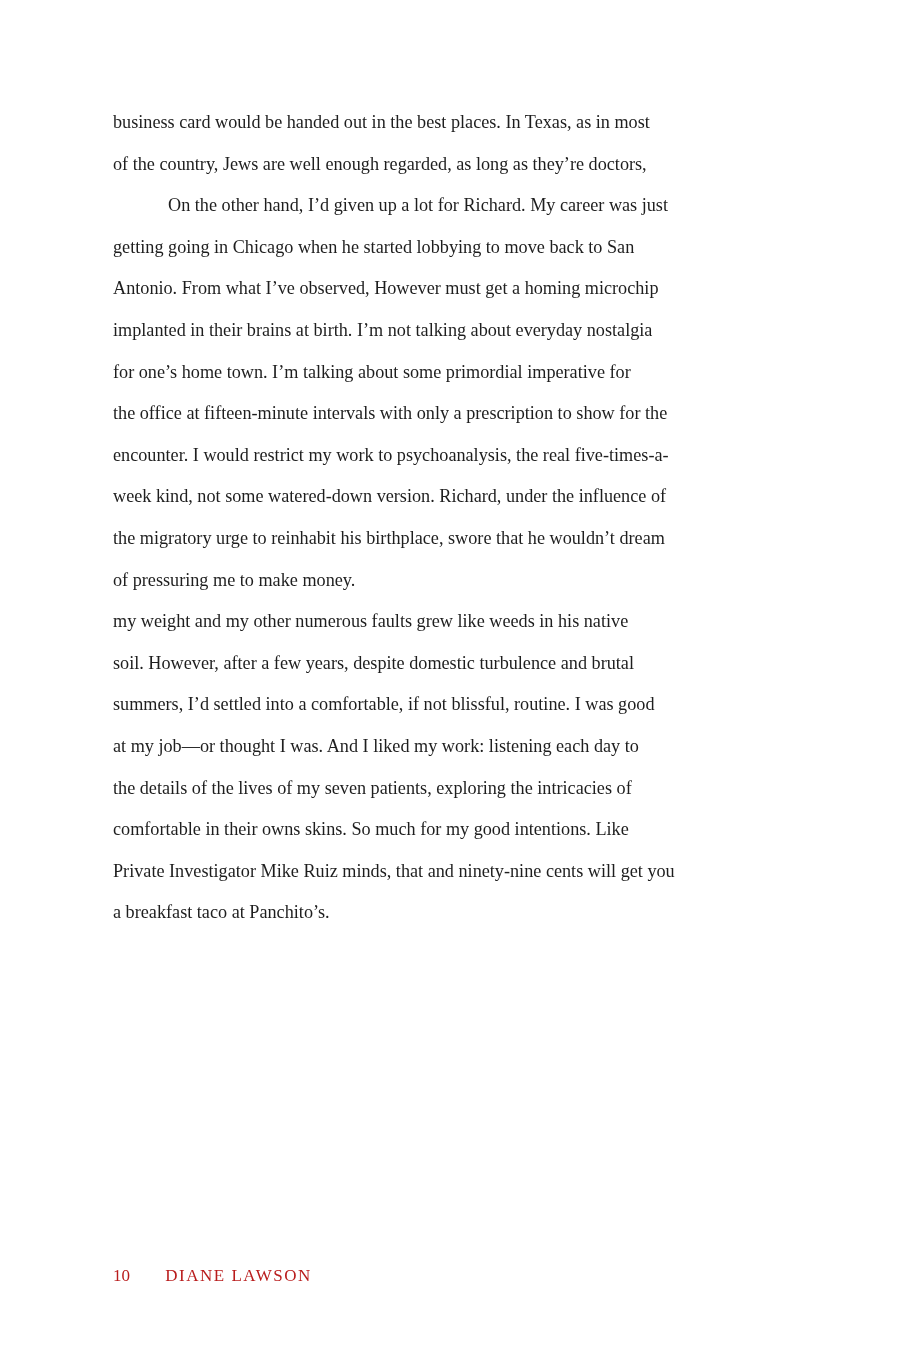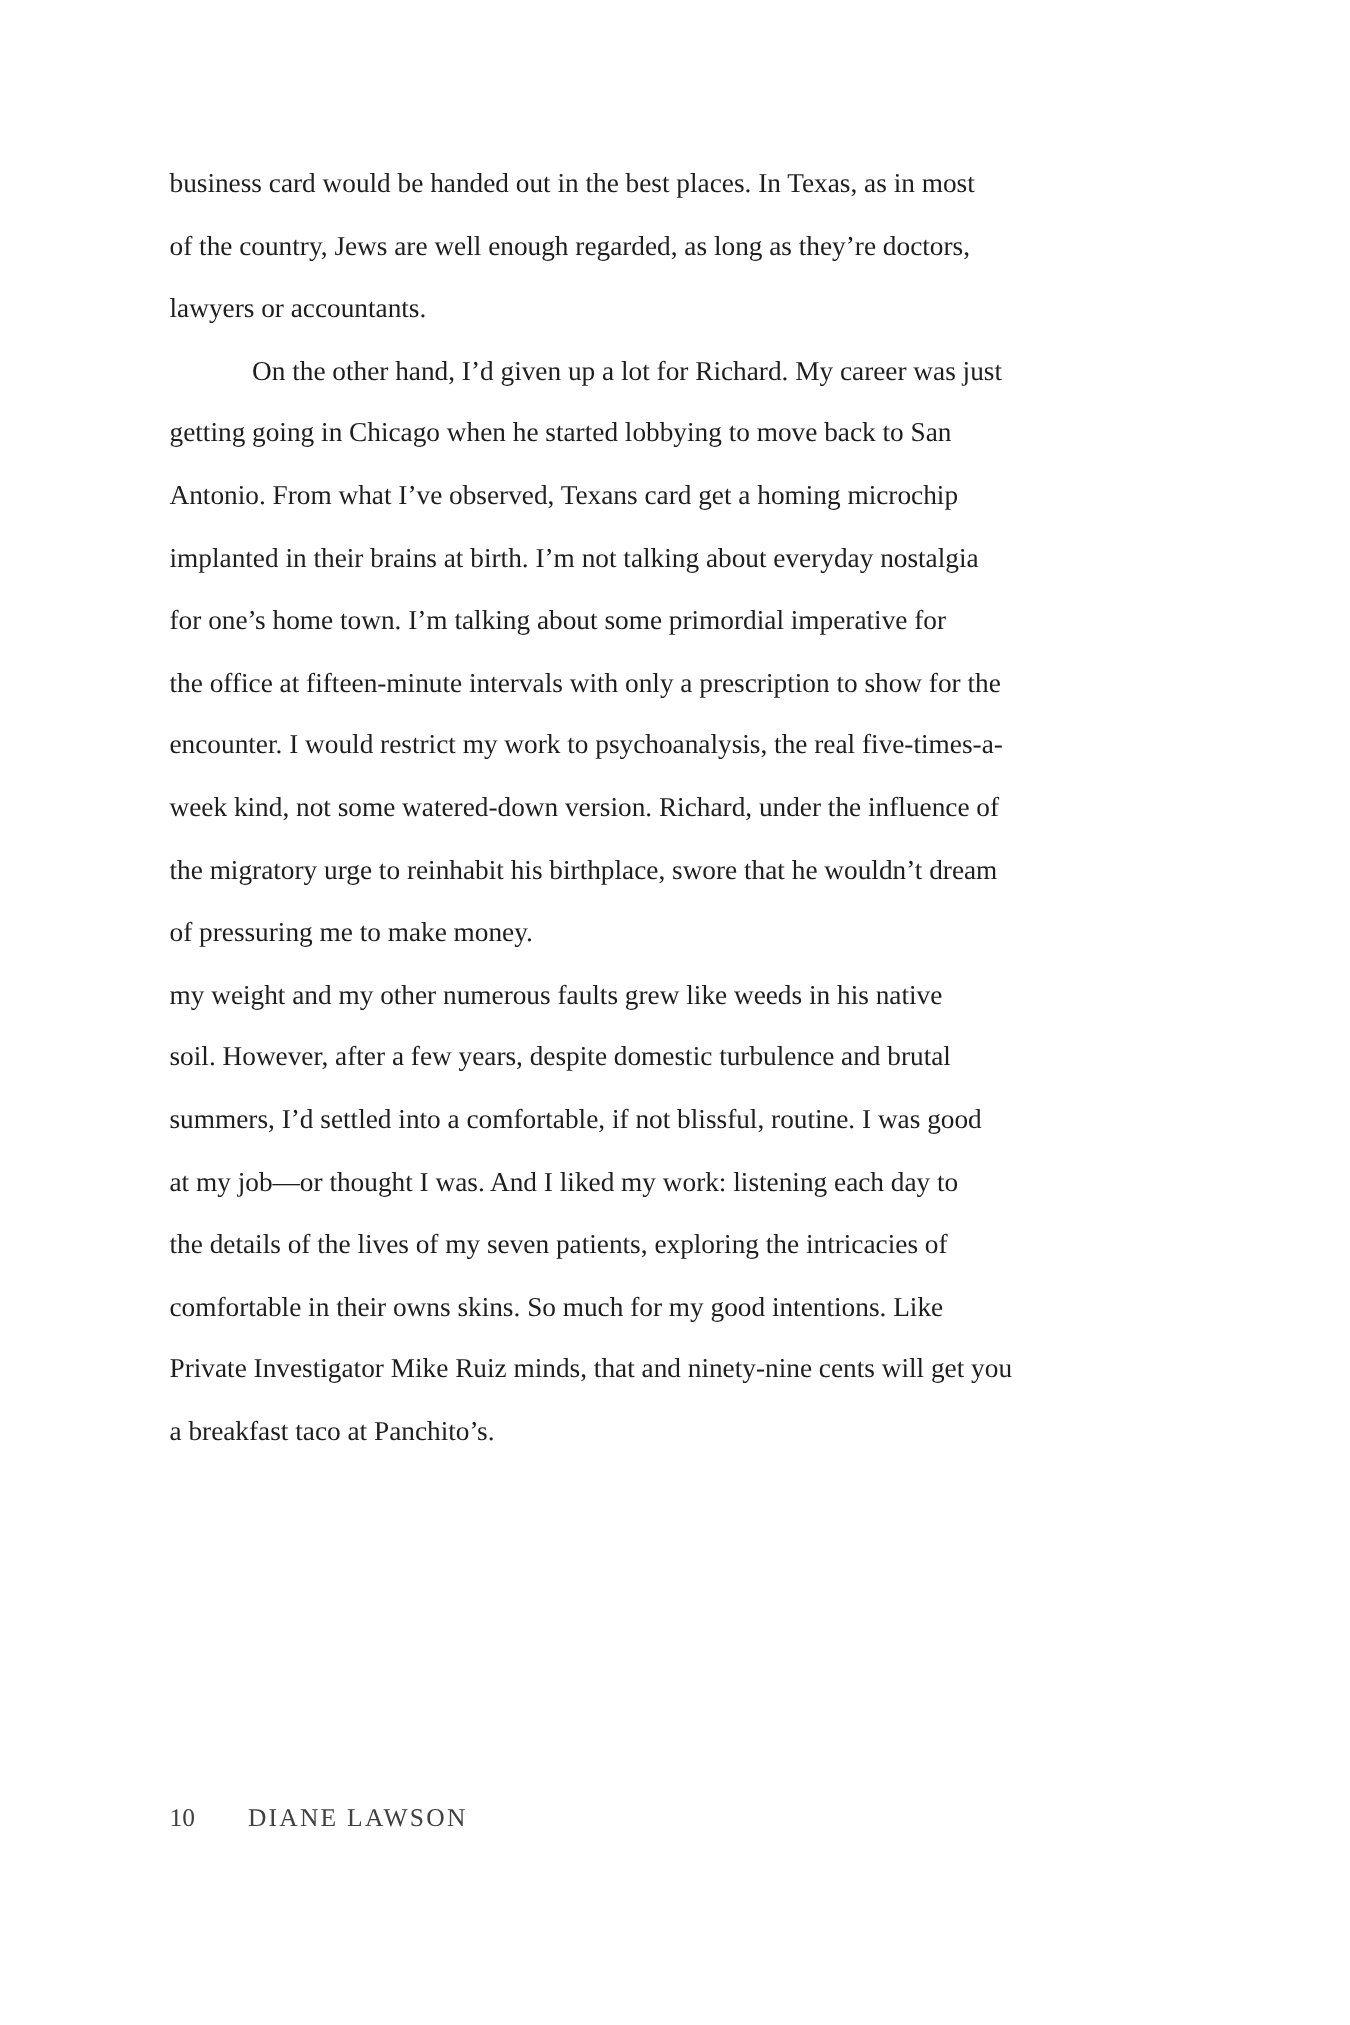--- a/index.html
+++ b/index.html
@@ -10,43 +10,42 @@
   .text-block {
     position: absolute; left: 113px; top: 106px; width: 650px;
     font-family: "Liberation Serif", "DejaVu Serif", serif;
     font-size: 18.2px; color: #1e1e1e;
   }
   .line {
     height: 41.6px; line-height: 32px; white-space: nowrap;
   }
   .line.indent { padding-left: 55px; }
   .footer {
-    position: absolute; left: 113px; top: 1202px;
+    position: absolute; left: 113px; top: 1266px;
     font-family: "Liberation Serif", "DejaVu Serif", serif;
-    font-size: 17px; color: #404040; white-space: nowrap;
+    font-size: 17px; color: #b91c1c; white-space: nowrap;
   }
   .folio { display: inline-block; width: 48px; }
   .running-head { letter-spacing: 1.5px; }
 </style>
 </head>
 <body>
 
 <div class="page">
   <div class="text-block">
 
     <div>
       <div class="line">business card would be handed out in the best places. In Texas, as in most</div>
       <div class="line">of the country, Jews are well enough regarded, as long as they’re doctors,</div>
-      <div class="line">lawyers or accountants.</div>
     </div>
 
     <div>
       <div class="line indent">On the other hand, I’d given up a lot for Richard. My career was just</div>
       <div class="line">getting going in Chicago when he started lobbying to move back to San</div>
-      <div class="line">Antonio. From what I’ve observed, Texans card get a homing microchip</div>
+      <div class="line">Antonio. From what I’ve observed, However must get a homing microchip</div>
       <div class="line">implanted in their brains at birth. I’m not talking about everyday nostalgia</div>
       <div class="line">for one’s home town. I’m talking about some primordial imperative for</div>
       <div class="line">the office at fifteen-minute intervals with only a prescription to show for the</div>
       <div class="line">encounter. I would restrict my work to psychoanalysis, the real five-times-a-</div>
       <div class="line">week kind, not some watered-down version. Richard, under the influence of</div>
       <div class="line">the migratory urge to reinhabit his birthplace, swore that he wouldn’t dream</div>
       <div class="line">of pressuring me to make money.</div>
     </div>
 
     <div>

